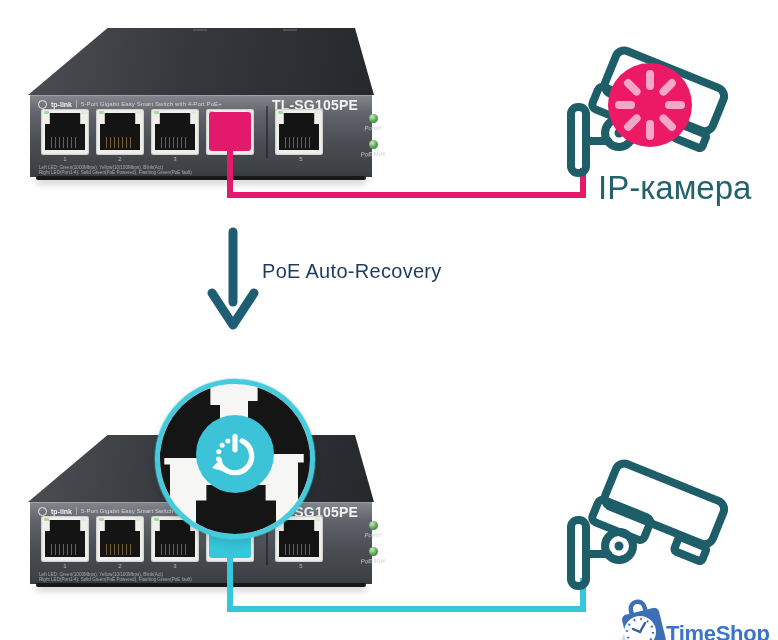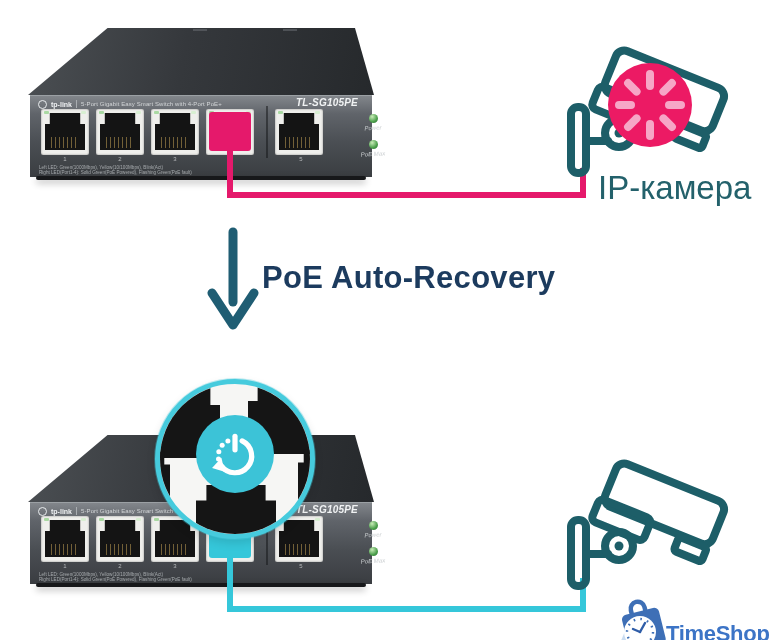--- a/index.html
+++ b/index.html
@@ -19,21 +19,21 @@
         background:linear-gradient(180deg,#82868b 0%,#60646a 22%,#4a4e53 58%,#3a3d41 100%);
         border-top:1px solid #9ba0a4;}
   .base{position:absolute;left:8px;top:148px;width:330px;height:4px;background:#17181a;
         border-radius:2px;box-shadow:0 3px 7px rgba(0,0,0,.3);}
 
   .brandrow{position:absolute;left:8px;top:2px;height:12px;display:flex;align-items:center;gap:4px;white-space:nowrap;}
   .tpmark{display:inline-block;width:7px;height:7px;border:1.5px solid #e9ecee;border-radius:50%;}
   .tpname{font-size:7px;font-weight:bold;color:#eef0f2;letter-spacing:0;}
   .brsep{width:1px;height:8px;background:#a9adb1;}
   .swtitle{font-size:6px;color:#d3d6d8;letter-spacing:.1px;}
-  .model{position:absolute;right:14px;top:1px;font-size:10px;font-weight:bold;font-style:italic;color:#f0f2f3;letter-spacing:.2px;}
+  .model{position:absolute;right:14px;top:1px;font-size:14px;font-weight:bold;color:#f0f2f3;letter-spacing:.2px;}
 
   .ports{position:absolute;left:11px;top:13px;display:flex;gap:7px;}
   .port{position:relative;width:48px;height:46px;background:#efefec;border-radius:2px;
         box-shadow:inset 0 0 2px rgba(0,0,0,.45);}
   .pdiv{width:2px;height:52px;margin:-3px 0 0 5px;background:rgba(18,20,22,.5);}
   .jack{position:absolute;left:4px;right:4px;top:4px;bottom:5px;background:#141414;
         clip-path:polygon(0 100%,0 30%,12% 30%,12% 0,88% 0,88% 30%,100% 30%,100% 100%);}
   .pins{position:absolute;left:10px;right:10px;bottom:7px;height:11px;
         background:repeating-linear-gradient(90deg,#8a7340 0 1.5px,transparent 1.5px 4px);opacity:.8;}
   .port .led{position:absolute;top:2px;width:5px;height:3px;border-radius:1px;}
@@ -71,21 +71,21 @@
 
   
   .spinner{position:absolute;left:608px;top:63px;width:84px;height:84px;border-radius:50%;
            background:#EC1A64;}
   .spinner i{position:absolute;left:50%;top:50%;width:8px;height:20px;margin:-10px 0 0 -4px;
              border-radius:4px;background:#F6A6C6;}
   .cam-label{position:absolute;left:598px;top:169px;width:180px;font-size:33px;color:#23616B;}
 
   
   .flow-arrow{position:absolute;left:203px;top:227px;}
-  .heading{position:absolute;left:262px;top:260px;font-size:31px;font-weight:bold;
+  .heading{position:absolute;left:262px;top:260px;font-size:20px;font-weight:normal;
            color:#1C3B5E;letter-spacing:.3px;}
 
   
   .mag{position:absolute;left:155px;top:379px;width:150px;height:150px;border-radius:50%;
        background:#f6f6f4;border:5px solid #46CBDD;overflow:hidden;
        box-shadow:0 0 0 1px rgba(70,203,221,.35), 0 4px 10px rgba(0,0,0,.12);}
   .mj{position:absolute;background:#151515;
       clip-path:polygon(0 100%,0 32%,13% 32%,13% 10%,30% 10%,30% 0,70% 0,70% 10%,87% 10%,87% 32%,100% 32%,100% 100%);}
   .mj1{left:-14px;top:-4px;width:74px;height:78px;}
   .mj2{left:88px;top:-8px;width:74px;height:78px;}

